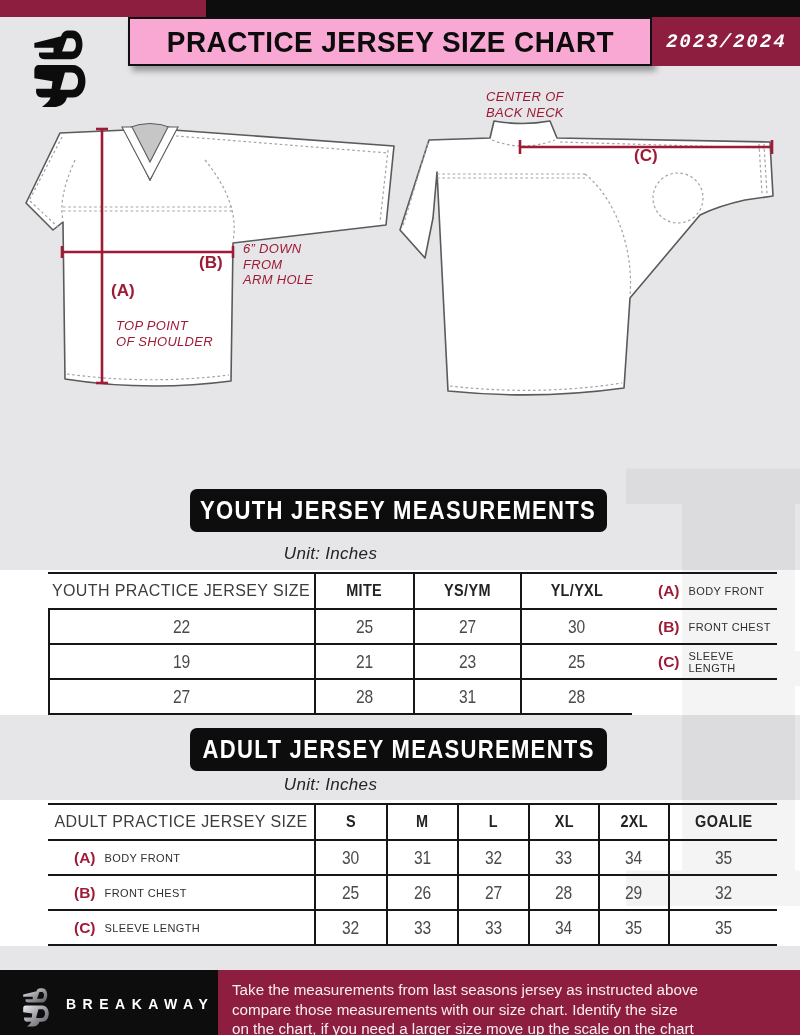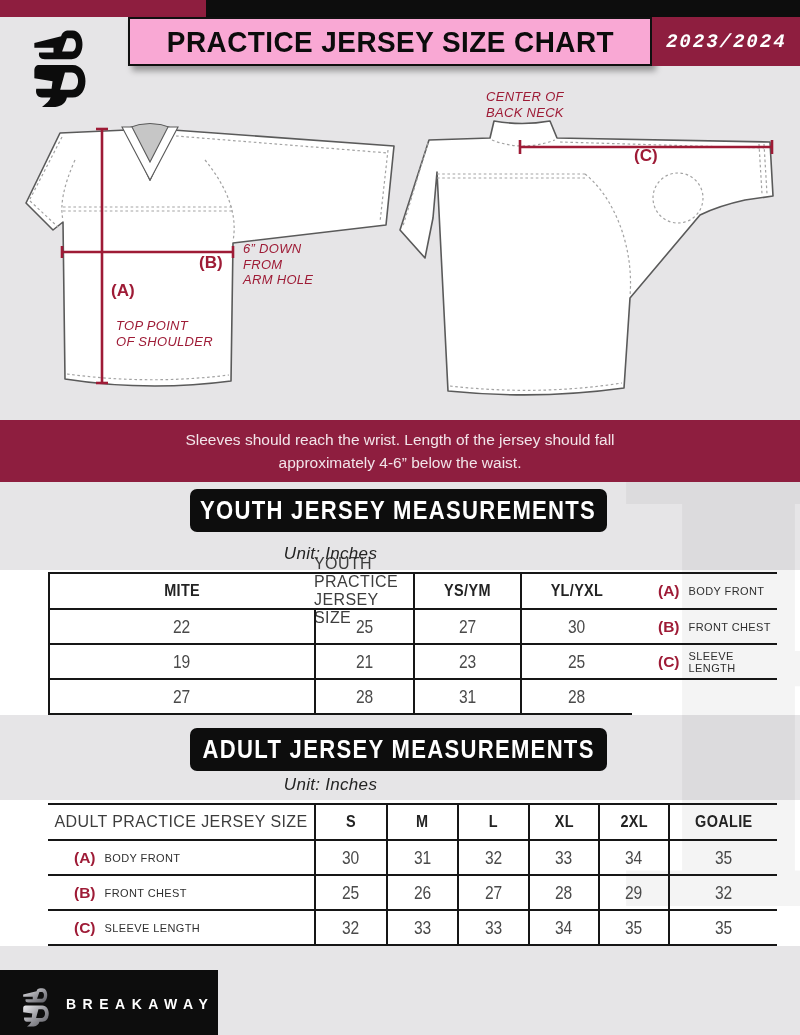--- a/index.html
+++ b/index.html
@@ -149,35 +149,31 @@
 BACK NECK</div>
   <div class="abs ann ann-letter" style="left:634px;top:146px;">(C)</div>
   <div class="abs ann ann-letter" style="left:199px;top:253px;">(B)</div>
   <div class="abs ann ann-note" style="left:243px;top:241px;">6” DOWN
 FROM
 ARM HOLE</div>
   <div class="abs ann ann-letter" style="left:111px;top:281px;">(A)</div>
   <div class="abs ann ann-note" style="left:116px;top:318px;">TOP POINT
 OF SHOULDER</div>
 
-  <div class="abs notice">
-    <div>Sleeves should reach the wrist. Length of the jersey should fall</div>
-    <div>approximately 4-6” below the waist.</div>
-  </div>
 
   <div class="abs sec-banner" style="top:489px;">
     <span>YOUTH JERSEY MEASUREMENTS</span>
   </div>
   <div class="abs unit" style="top:544px;">Unit: Inches</div>
 
   <div class="abs size-table youth-grid" style="top:572px;">
+    <div class="c th-first">YOUTH PRACTICE JERSEY SIZE</div>
     <div class="c th vl">
         <span>MITE</span>
       </div>
-    <div class="c th-first">YOUTH PRACTICE JERSEY SIZE</div>
     <div class="c th vl">
         <span>YS/YM</span>
       </div>
     <div class="c th vl">
         <span>YL/YXL</span>
       </div>
 
     <div class="c rowhead">
       <span class="rk">(A)</span>
         <span class="rl">BODY FRONT</span>
@@ -320,20 +316,25 @@
       </div>
     <div class="c num vl">
         <span>35</span>
       </div>
     <div class="c num vl">
         <span>35</span>
       </div>
   </div>
 
   <div class="abs footer-black"></div>
+  <div class="abs footer-maroon">
+    <div class="footer-text">Take the measurements from last seasons jersey as instructed above
+compare those measurements  with our size chart. Identify the size
+on the chart, if you need a larger size move up the scale on the chart</div>
+  </div>
   <svg class="abs logo-footer" width="48" height="44" viewBox="0 0 70 92">
     <defs>
       <linearGradient id="silver" x1="0" y1="0" x2="1" y2="1">
         <stop offset="0" stop-color="#ececef"></stop>
         <stop offset="0.5" stop-color="#9b9ba1"></stop>
         <stop offset="1" stop-color="#5a5a60"></stop>
       </linearGradient>
     </defs>
     <g fill="url(#silver)" fill-rule="evenodd">
       <path d="M4 24 L32 17 C33 13 36 11 40 11 L44 11 C58 11 58 41 43 41 L15 41 C10 41 8 38 9 34 L24 34 L24 29 L4 29 Z

